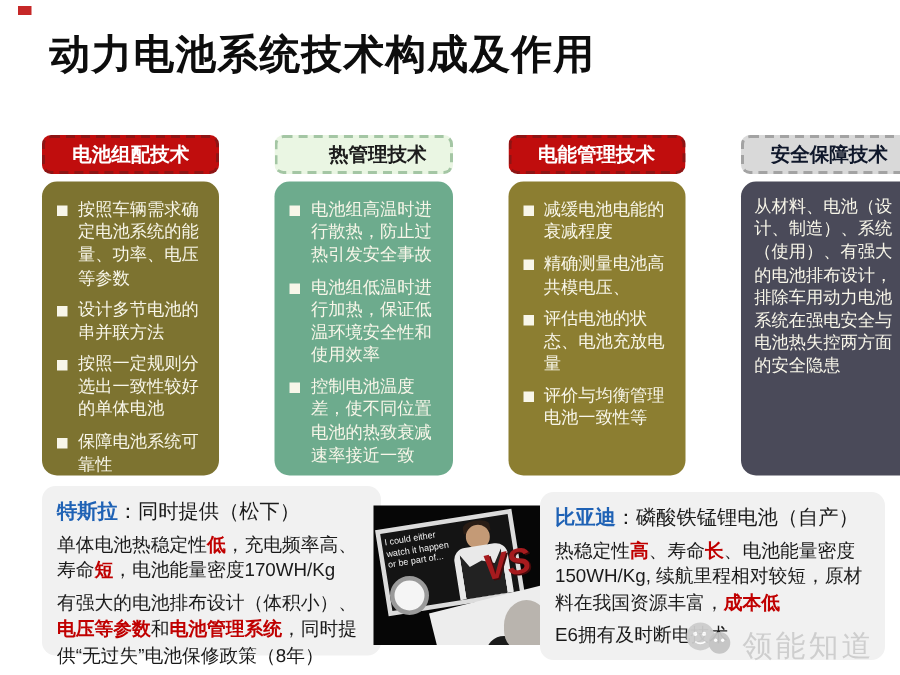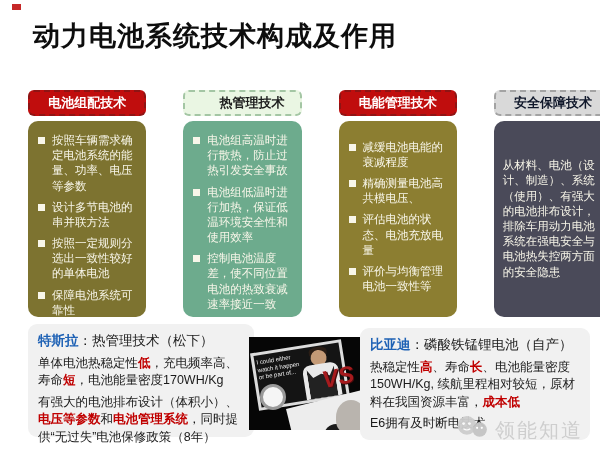--- a/index.html
+++ b/index.html
@@ -34,21 +34,21 @@
   .col-header.red{background:#c00d0d;color:#ffffff;border:2px dashed #8e1414;}
   .col-header.light-green{background:#eaf6e3;color:#1c1c1c;border:2px dashed #a4c6a4;padding-left:19px;}
   .col-header.gray{background:#d9d9d9;color:#0f172a;border:2px dashed #a3a3a3;}
 
   .col-box{
     height:176px;border-radius:10px;
     padding:10px 9px;
     color:#f8f6e9;font-size:11.5px;line-height:1.32;
     display:flex;flex-direction:column;
   }
-  .col-box.v-center{justify-content:center;}
+  .col-box.v-center{justify-content:flex-start;}
   .col-box ul{list-style:none;margin:2px 0 0 0;padding:0;}
   .col-box li{position:relative;padding-left:15px;margin-bottom:6px;}
   .col-box li::before{
     content:"";position:absolute;left:1px;top:4px;
     width:7px;height:7px;background:#f8f6e9;
   }
   .col-box p{margin:0;}
 
   .panel{
     position:absolute;background:#f1f1f1;border-radius:9px;
@@ -157,21 +157,21 @@
     <div class="col">
       <div class="col-header gray">安全保障技术</div>
       <div class="col-box v-center" style="background: rgb(74, 74, 89);">
         <p>从材料、电池（设计、制造）、系统（使用）、有强大的电池排布设计，排除车用动力电池系统在强电安全与电池热失控两方面的安全隐患</p>
       </div>
     </div>
 
   </div>
 
   <div class="panel panel-tesla">
-    <p class="brand-line"><span class="seg-blue">特斯拉</span><span>：热管理技术（松下）</span></p>
+    <p class="brand-line"><span class="seg-blue">特斯拉</span><span>：同时提供（松下）</span></p>
     <p><span>单体电池热稳定性</span><span class="seg-red">低</span><span>，充电频率高、寿命</span><span class="seg-red">短</span><span>，电池能量密度170WH/Kg</span></p>
     <p><span>有强大的电池排布设计（体积小）、</span><span class="seg-red">电压等参数</span><span>和</span><span class="seg-red">电池管理系统</span><span>，同时提供“无过失”电池保修政策（8年）</span></p>
   </div>
 
   <div class="photo">
     <div class="musk-frame">
       <div class="musk-caption">
         <div>I could either</div>
         <div>watch it happen</div>
         <div>or be part of...</div>

